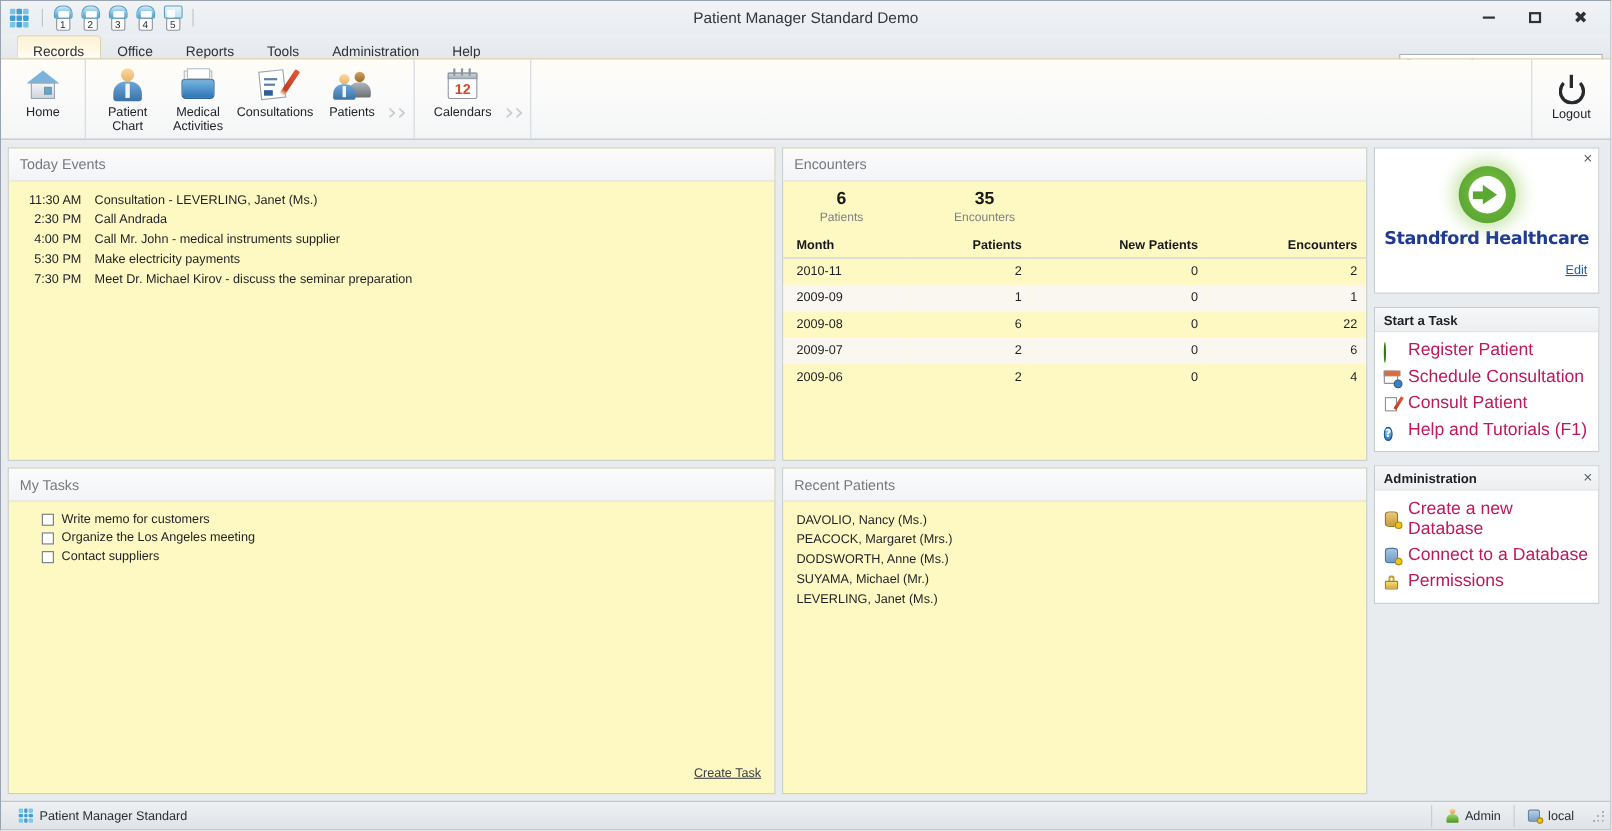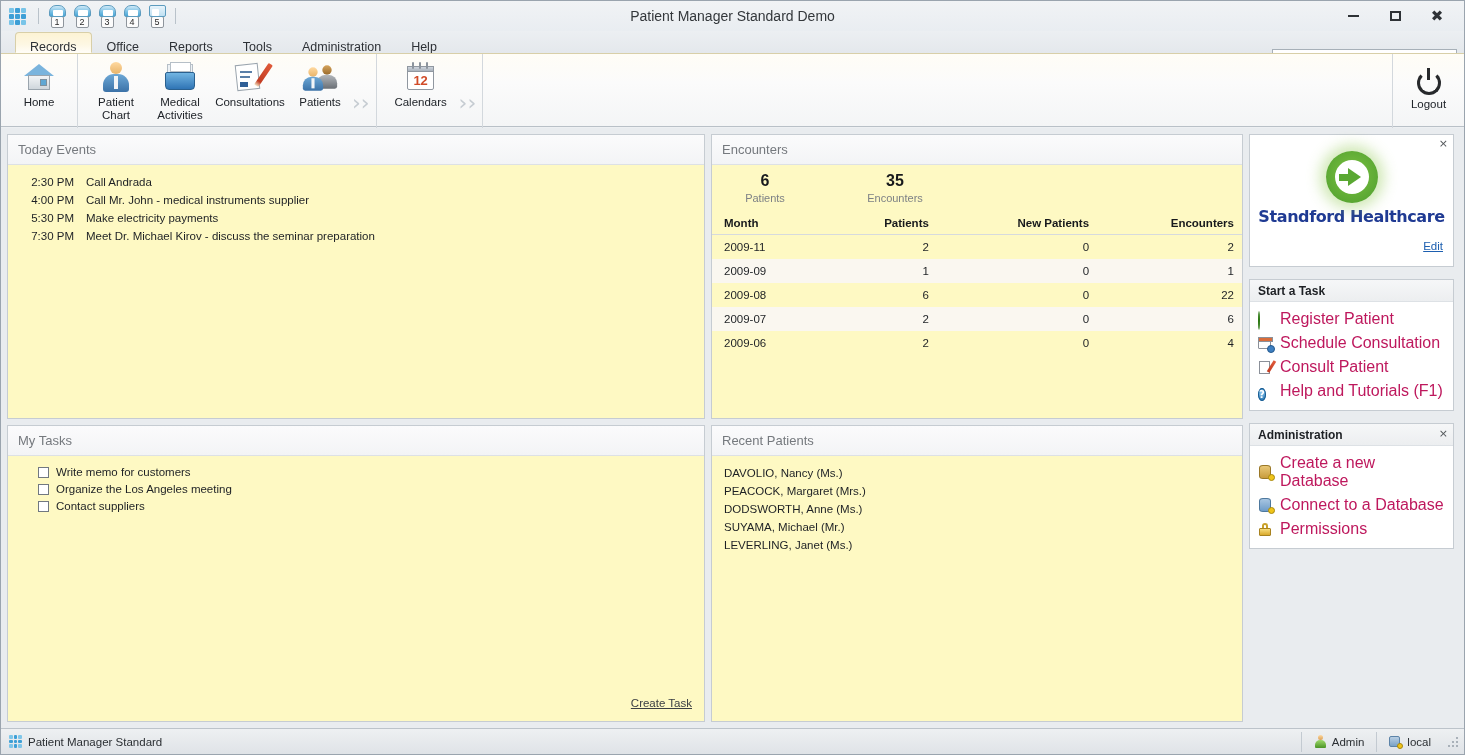--- a/index.html
+++ b/index.html
@@ -511,21 +511,21 @@
   }
 
   
   .statusbar {
     position: absolute; left: 0; right: 0; bottom: 0;
     height: 26px;
     background: linear-gradient(to bottom, #eef0f2 0%, #dfe3e7 100%);
     border-top: 1px solid #bcc3ca;
     display: flex; align-items: center;
   }
-  .sb-left { display: flex; align-items: center; gap: 6px; padding-left: 8px; }
+  .sb-left { display: flex; align-items: center; gap: 6px; padding-left: 16px; }
   .sb-orb {
     width: 13px; height: 13px;
     display: grid; grid-template-columns: repeat(3, 3.6px);
     grid-template-rows: repeat(3, 3.6px); gap: 1px;
   }
   .sb-orb i { background: #3d9fd6; border-radius: 1px; }
   .sb-orb i:nth-child(1), .sb-orb i:nth-child(3),
   .sb-orb i:nth-child(7), .sb-orb i:nth-child(9) { background: #7fc6e9; }
   .sb-text { font-size: 11.5px; color: #2b2f33; }
   .sb-right {
@@ -730,20 +730,24 @@
       <div class="ritem-label">Logout</div>
     </div>
   </div>
 
   <div class="workspace">
 
     <div class="col col-left">
       <div class="panel" style="height:285px;">
         <div class="panel-header">Today Events</div>
         <div class="panel-body">
+          <div class="ev-row">
+            <span class="ev-time">11:30 AM</span>
+            <span class="ev-text">Consultation - LEVERLING, Janet (Ms.)</span>
+          </div>
           <div class="ev-row">
             <span class="ev-time">2:30 PM</span>
             <span class="ev-text">Call Andrada</span>
           </div>
           <div class="ev-row">
             <span class="ev-time">4:00 PM</span>
             <span class="ev-text">Call Mr. John - medical instruments supplier</span>
           </div>
           <div class="ev-row">
             <span class="ev-time">5:30 PM</span>
@@ -797,21 +801,21 @@
             <thead>
               <tr>
                 <th class="first">Month</th>
                 <th>Patients</th>
                 <th>New Patients</th>
                 <th>Encounters</th>
               </tr>
             </thead>
             <tbody>
               <tr>
-                <td class="first">2009-11</td>
+                <td class="first">2010-11</td>
                 <td>2</td>
                 <td>0</td>
                 <td>2</td>
               </tr>
               <tr class="alt">
                 <td class="first">2009-09</td>
                 <td>1</td>
                 <td>0</td>
                 <td>1</td>
               </tr>

